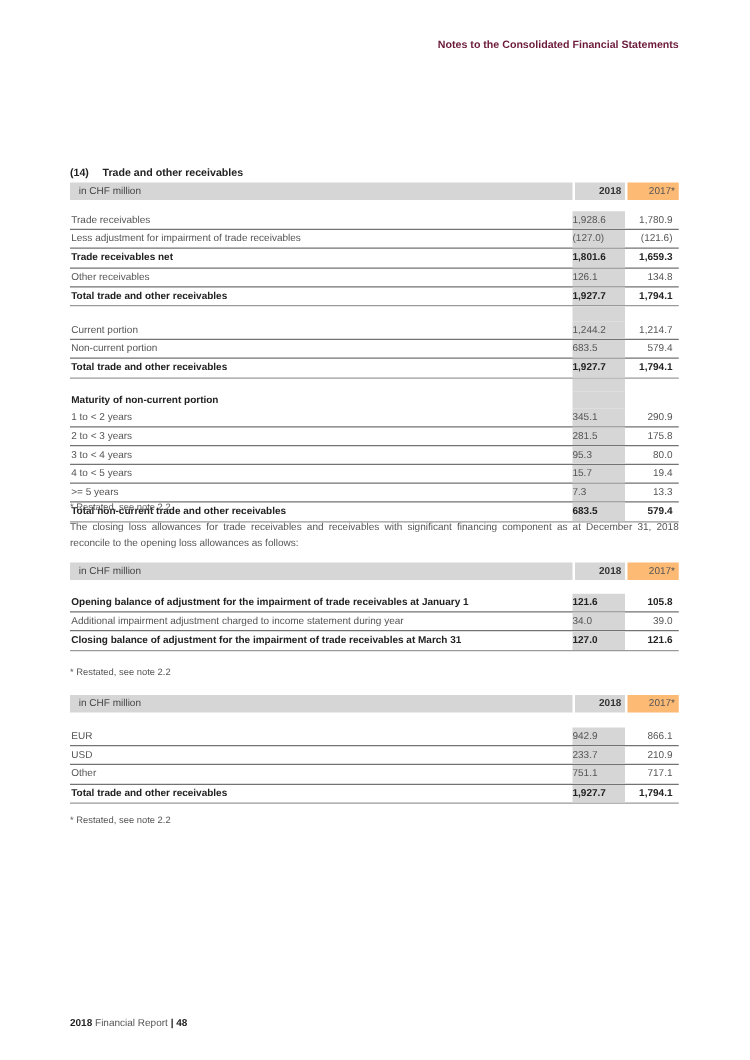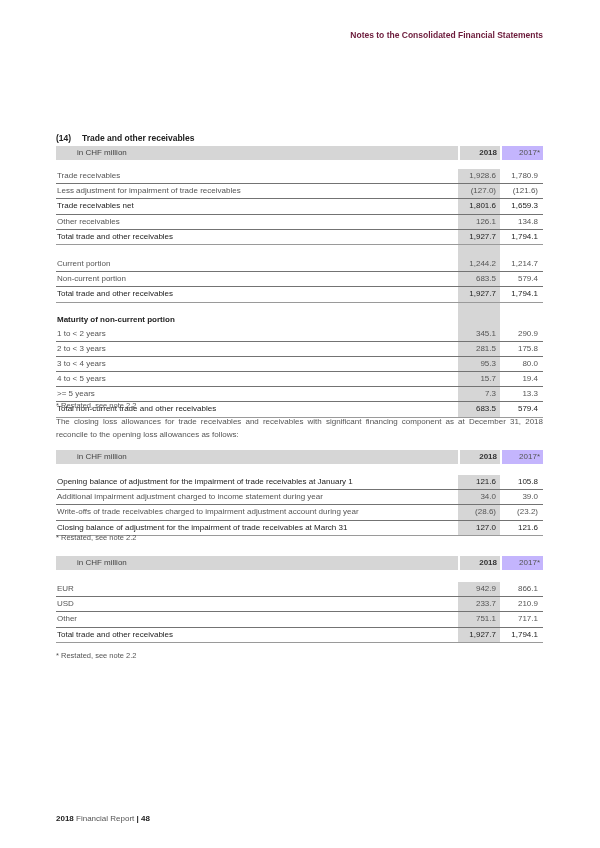--- a/index.html
+++ b/index.html
@@ -3,29 +3,29 @@
 <meta charset="utf-8">
 <style>
   html, body { margin: 0; padding: 0; background: #ffffff; }
   body { width: 600px; height: 848px; position: relative; overflow: hidden;
          font-family: "Liberation Sans", sans-serif; color: #333; }
   .page-header { position: absolute; right: 57px; top: 30px; font-size: 8.5px; font-weight: bold; color: #6b1a3a; padding-left: 32px; }
   .section-title { position: absolute; left: 56px; top: 133px; font-size: 8.5px; font-weight: bold; color: #222; }
   .section-title .num { display: inline-block; width: 26px; }
   .tbl { position: absolute; left: 56px; width: 487px; font-size: 8px; }
   .hdr { display: flex; height: 14px; line-height: 14px; }
-  .hdr .lbl { flex: 1; background: #d6d6d6; padding-left: 21px; color: #444; }
+  .hdr .lbl { flex: 1; background: #d6d6d6; padding-left: 7px; color: #444; }
   .hdr .c18 { width: 40px; margin-left: 2px; background: #d6d6d6; text-align: right; padding-right: 3px; font-weight: bold; color: #333; box-sizing: border-box; }
-  .hdr .c17 { width: 41px; margin-left: 2px; background: #c4b5fd; text-align: right; padding-right: 3px; color: #555; box-sizing: border-box; }
+  .hdr .c17 { width: 41px; margin-left: 2px; background: #fdba74; text-align: right; padding-right: 3px; color: #555; box-sizing: border-box; }
   .row { display: flex; height: 14.2px; line-height: 14.2px; border-bottom: 1px solid #737373; }
-  .row.bold { font-weight: normal; color: #222; }
+  .row.bold { font-weight: bold; color: #222; }
   .row.total { border-bottom: 1.5px solid #9a9a9a; }
   .row .lbl { flex: 1; padding-left: 1px; color: #555; white-space: nowrap; }
   .row.bold .lbl { color: #222; }
-  .row .c18 { width: 42px; background: #d6d6d6; text-align: right; padding-right: 4px; box-sizing: border-box; color: #555; }
+  .row .c18 { width: 42px; background: #d6d6d6; text-align: left; padding-right: 4px; box-sizing: border-box; color: #555; }
   .row.bold .c18 { color: #222; }
   .row .c17 { width: 43px; text-align: right; padding-right: 5px; box-sizing: border-box; color: #555; }
   .row.bold .c17 { color: #222; }
   .gap { display: flex; }
   .gap .lbl { flex: 1; }
   .gap .c18 { width: 42px; background: #d6d6d6; }
   .gap .c17 { width: 43px; }
   .subhead { display: flex; height: 14px; line-height: 14px; font-weight: bold; color: #222; }
   .subhead .lbl { flex: 1; padding-left: 1px; }
   .subhead .c18 { width: 42px; background: #d6d6d6; }
@@ -165,25 +165,20 @@
   <div class="row bold">
       <div class="lbl">Opening balance of adjustment for the impairment of trade receivables at January 1</div>
       <div class="c18">121.6</div>
       <div class="c17">105.8</div>
     </div>
   <div class="row">
       <div class="lbl">Additional impairment adjustment charged to income statement during year</div>
       <div class="c18">34.0</div>
       <div class="c17">39.0</div>
     </div>
-  <div class="row">
-      <div class="lbl">Write-offs of trade receivables charged to impairment adjustment account during year</div>
-      <div class="c18">(28.6)</div>
-      <div class="c17">(23.2)</div>
-    </div>
   <div class="row bold total">
       <div class="lbl">Closing balance of adjustment for the impairment of trade receivables at March 31</div>
       <div class="c18">127.0</div>
       <div class="c17">121.6</div>
     </div>
 </div>
 
 <div class="note" style="top:533px;">* Restated, see note 2.2</div>
 
 <div class="tbl" style="top:556px;">

